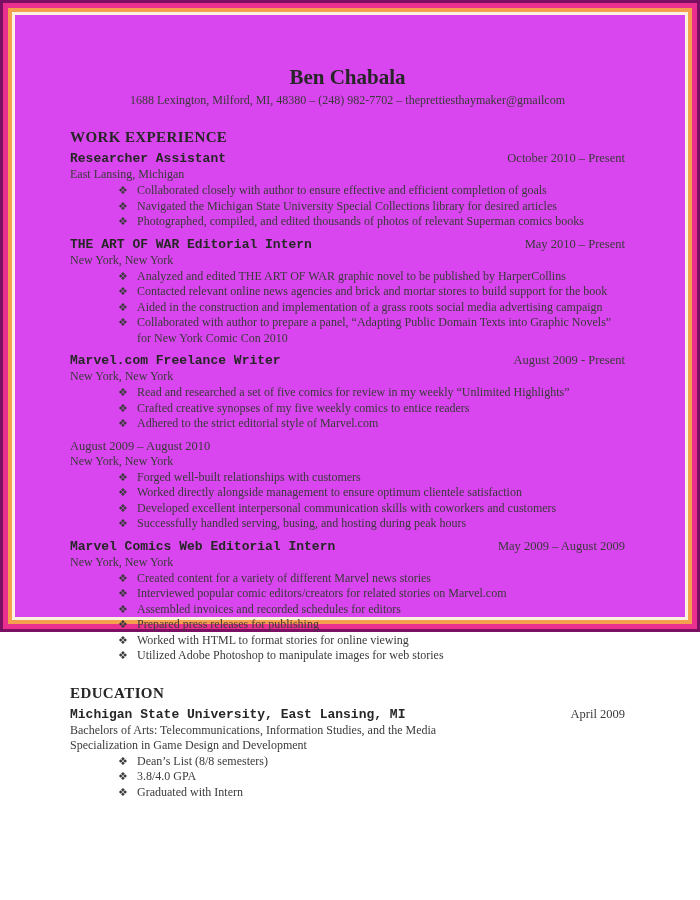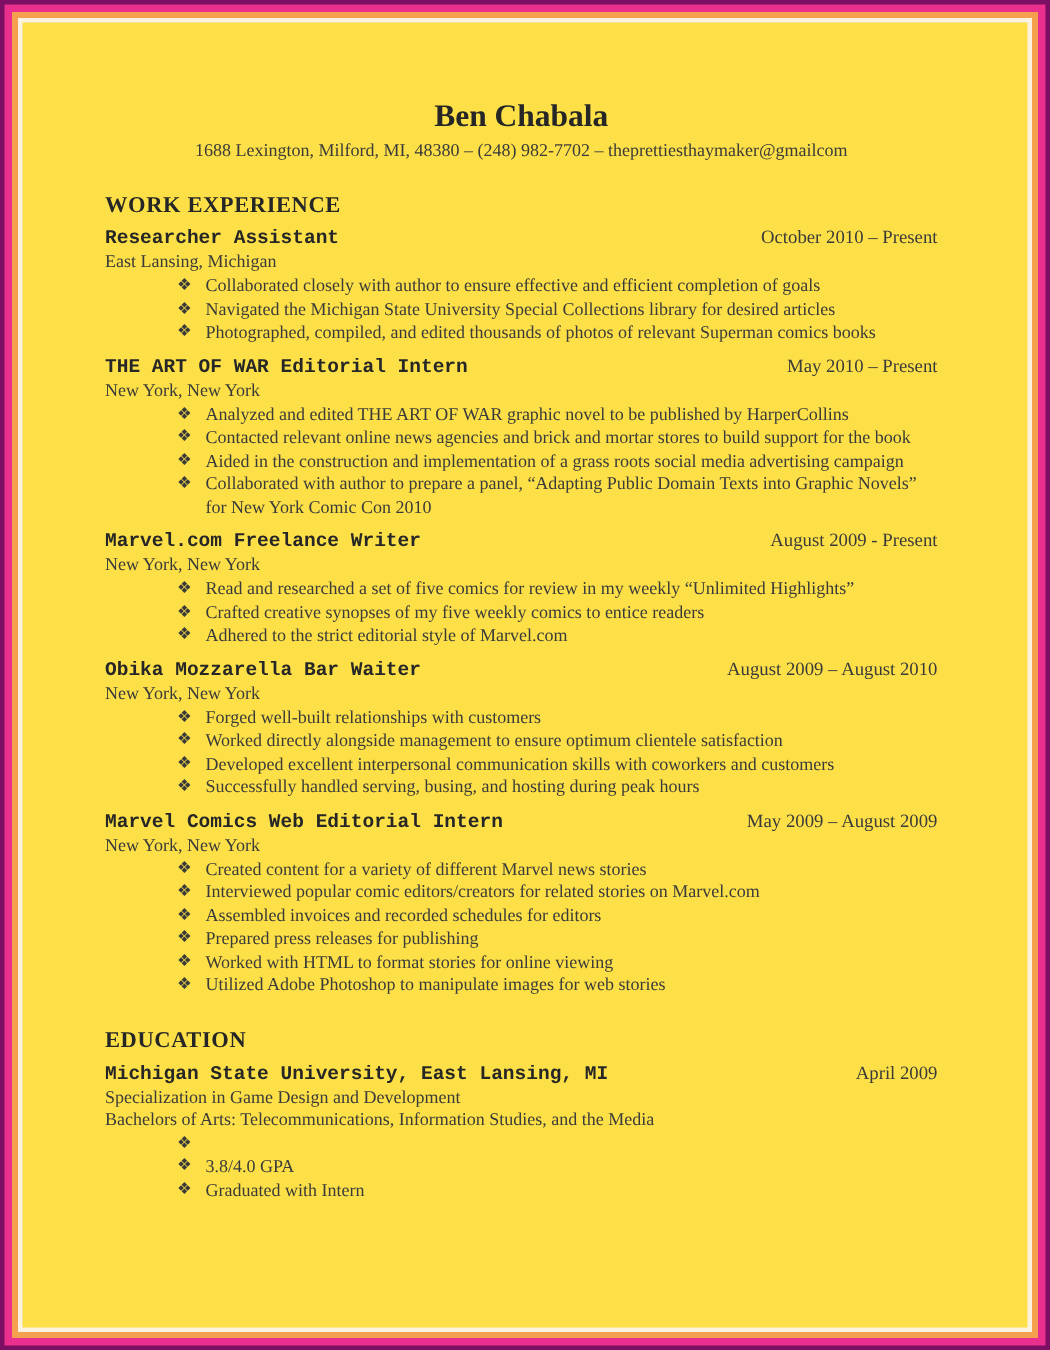--- a/index.html
+++ b/index.html
@@ -6,24 +6,24 @@
     margin: 0;
     padding: 0;
     background: #ffffff;
     width: 700px;
     height: 900px;
     overflow: hidden;
     font-family: "Liberation Serif", serif;
   }
   .page {
     width: 700px;
-    height: 900px;
+    height: 632px;
     box-sizing: border-box;
     padding: 15px;
-    background: #fde047;
+    background: #d946ef;
     box-shadow:
       inset 0 0 0 3px  var(--border-outer, #7a0f63),
       inset 0 0 0 8px  var(--border-pink, #ea2f8e),
       inset 0 0 0 12px var(--border-orange, #f4a04f),
       inset 0 0 0 15px var(--border-cream, #fdf2e0);
   }
   .content {
     box-sizing: border-box;
     padding: 50px 60px 0 55px;
     color: #3a3a3a;
@@ -155,21 +155,20 @@
                 <span class="text">Crafted creative synopses of my five weekly comics to entice readers</span>
               </div>
               <div class="bullet">
                 <span class="glyph">❖</span>
                 <span class="text">Adhered to the strict editorial style of Marvel.com</span>
               </div>
             </div>
           </div>
           <div class="entry">
             <div class="entry-header">
-              <div class="entry-title">Obika Mozzarella Bar Waiter</div>
               <div class="entry-date">August 2009 – August 2010</div>
             </div>
             <div class="entry-location">New York, New York</div>
             <div class="bullets">
               <div class="bullet">
                 <span class="glyph">❖</span>
                 <span class="text">Forged well-built relationships with customers</span>
               </div>
               <div class="bullet">
                 <span class="glyph">❖</span>
@@ -219,25 +218,26 @@
             </div>
           </div>
         </div>
         <div class="section">
           <div class="section-heading">EDUCATION</div>
           <div class="entry">
             <div class="entry-header">
               <div class="entry-title">Michigan State University, East Lansing, MI</div>
               <div class="entry-date">April 2009</div>
             </div>
+            <div class="entry-location">Bachelors of Arts: Telecommunications, Information Studies, and the Media</div>
             <div class="entry-location">Specialization in Game Design and Development</div>
-            <div class="entry-location">Bachelors of Arts: Telecommunications, Information Studies, and the Media</div>
-            <div class="bullets">
-              <div class="bullet">
-                <span class="glyph">❖</span>
+            <div class="bullets">
+              <div class="bullet">
+                <span class="glyph">❖</span>
+                <span class="text">Dean’s List (8/8 semesters)</span>
               </div>
               <div class="bullet">
                 <span class="glyph">❖</span>
                 <span class="text">3.8/4.0 GPA</span>
               </div>
               <div class="bullet">
                 <span class="glyph">❖</span>
                 <span class="text">Graduated with Intern</span>
               </div>
             </div>

